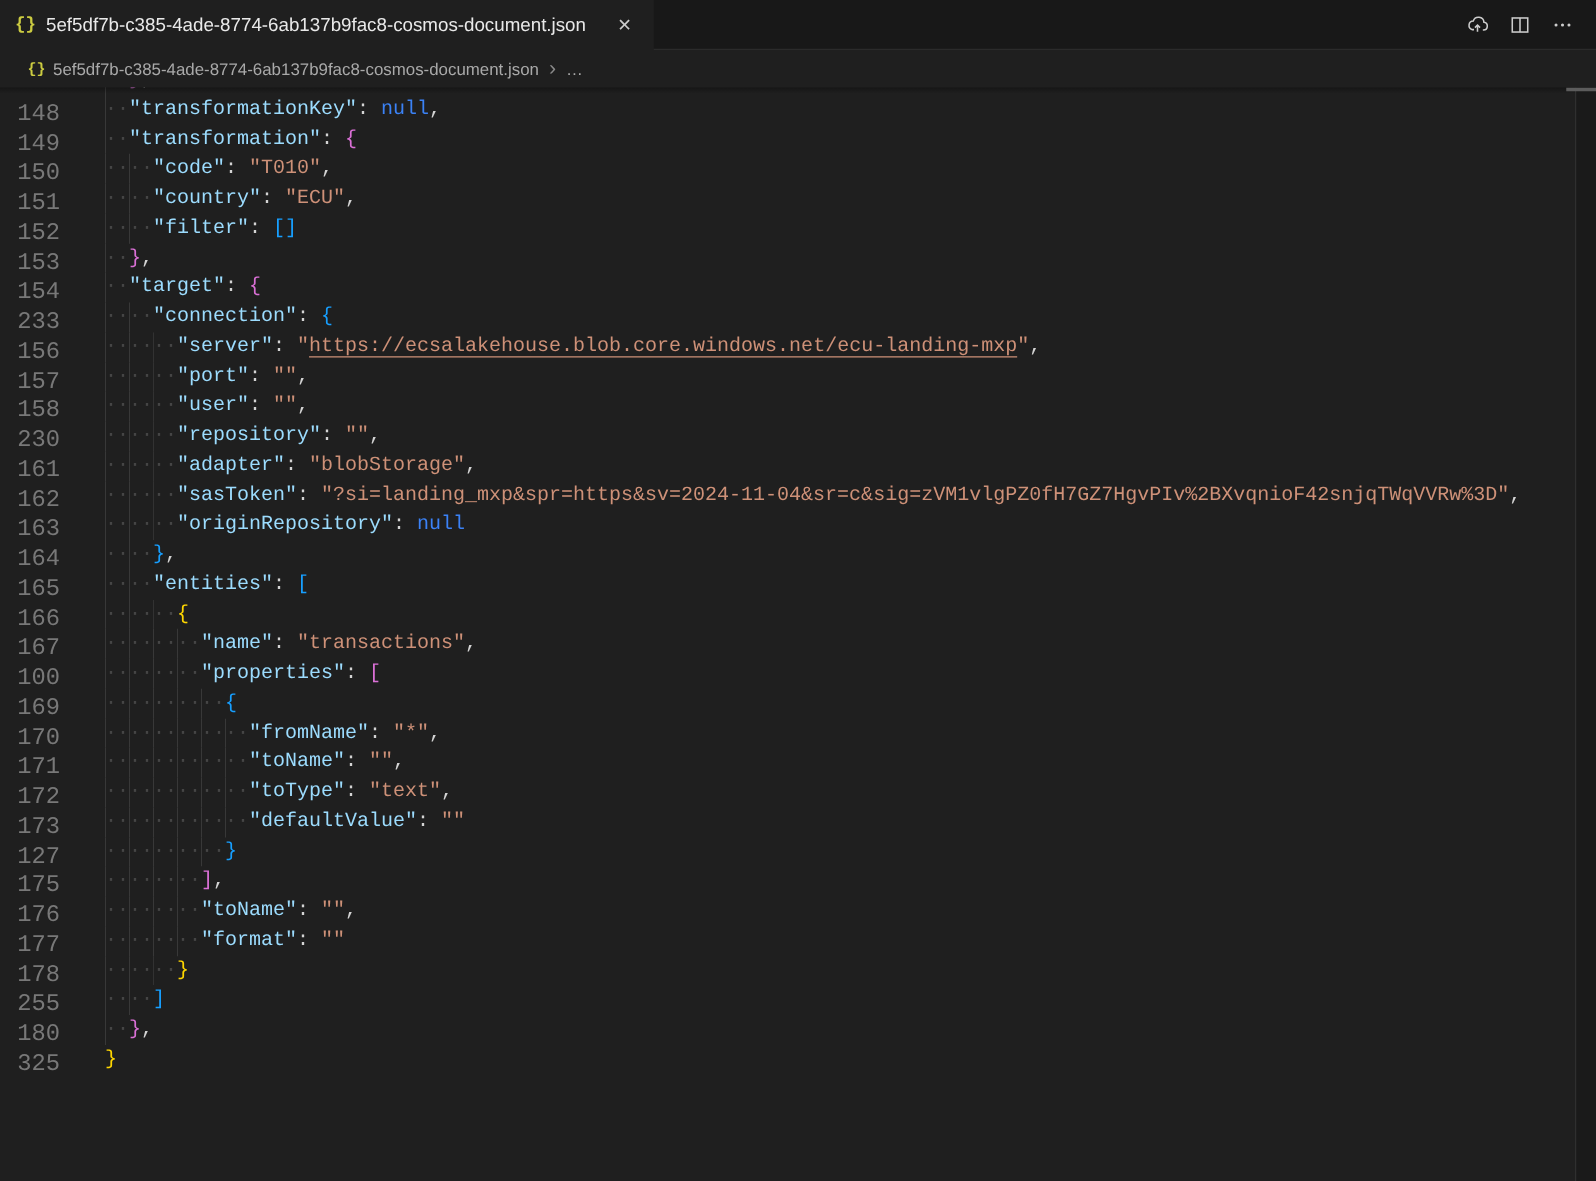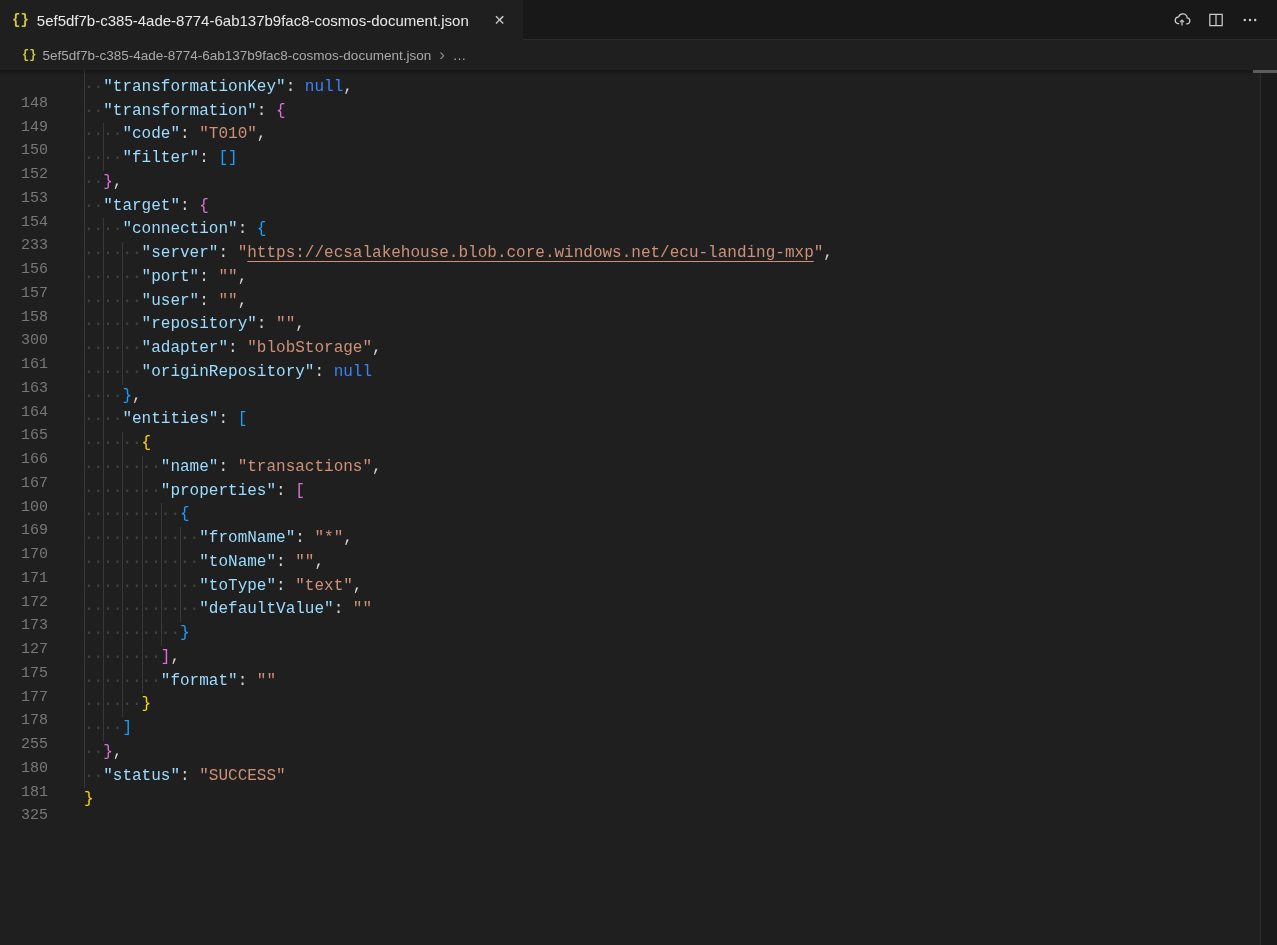--- a/index.html
+++ b/index.html
@@ -28,22 +28,22 @@
   .bc-chevron { color:#8a8a8a; font-size:17px; line-height:1; margin:0 2px; transform:translateY(-1px); }
   .bc-more { color:#a9a9a9; font-size:13.5px; cursor:pointer; }
 
   
   .editor { position:relative; height:875px; background:#1f1f1f; overflow:hidden; cursor:text; }
   .editor::before { content:''; position:absolute; top:0; left:0; right:0; height:5px; z-index:6;
                     background:linear-gradient(rgba(0,0,0,.30), rgba(0,0,0,0)); pointer-events:none; }
   #code-lines { position:absolute; top:-17.8px; left:0; right:17px;
                 font-family:"Liberation Mono","DejaVu Sans Mono",monospace; font-size:16px; }
   .cl { position:relative; height:23.76px; line-height:23.76px; white-space:pre; }
-  .lnum { position:absolute; left:0; top:16px; width:48px; text-align:right; color:#787878;
-          font-size:15px; }
+  .lnum { position:absolute; left:0; top:4px; width:48px; text-align:right; color:#787878;
+          font-size:19px; }
   .guides { position:absolute; left:84px; top:0; height:100%;
             background:repeating-linear-gradient(to right, #383838 0 1px, transparent 1px 19.2px); }
   .ct { position:absolute; left:84px; top:0; }
   .ws  { color:#454545; }
   .t-k { color:#9cdcfe; }
   .t-p { color:#d4d4d4; }
   .t-s { color:#ce9178; }
   .t-n { color:#3b82f6; }
   .t-b1 { color:#ffd700; }
   .t-b2 { color:#da70d6; }
@@ -94,44 +94,46 @@
   <span class="bc-chevron">›</span>
   <span class="bc-more">…</span>
 </div>
 
 <div class="editor">
   <div id="code-lines">
       <div class="cl"><div class="guides" style="width: 1px;"></div><span class="lnum"></span><span class="ct"><span class="ws">··</span><span class="t-b2">}</span><span class="t-p">,</span></span></div>
       <div class="cl"><div class="guides" style="width: 1px;"></div><span class="lnum">148</span><span class="ct"><span class="ws">··</span><span class="t-k">"transformationKey"</span><span class="t-p">: </span><span class="t-n">null</span><span class="t-p">,</span></span></div>
       <div class="cl"><div class="guides" style="width: 1px;"></div><span class="lnum">149</span><span class="ct"><span class="ws">··</span><span class="t-k">"transformation"</span><span class="t-p">: </span><span class="t-b2">{</span></span></div>
       <div class="cl"><div class="guides" style="width: 20.2px;"></div><span class="lnum">150</span><span class="ct"><span class="ws">····</span><span class="t-k">"code"</span><span class="t-p">: </span><span class="t-s">"T010"</span><span class="t-p">,</span></span></div>
+      <div class="cl"><div class="guides" style="width: 20.2px;"></div><span class="lnum">151</span><span class="ct"><span class="ws">····</span><span class="t-k">"country"</span><span class="t-p">: </span><span class="t-s">"ECU"</span><span class="t-p">,</span></span></div>
       <div class="cl"><div class="guides" style="width: 20.2px;"></div><span class="lnum">152</span><span class="ct"><span class="ws">····</span><span class="t-k">"filter"</span><span class="t-p">: </span><span class="t-b3">[]</span></span></div>
       <div class="cl"><div class="guides" style="width: 1px;"></div><span class="lnum">153</span><span class="ct"><span class="ws">··</span><span class="t-b2">}</span><span class="t-p">,</span></span></div>
       <div class="cl"><div class="guides" style="width: 1px;"></div><span class="lnum">154</span><span class="ct"><span class="ws">··</span><span class="t-k">"target"</span><span class="t-p">: </span><span class="t-b2">{</span></span></div>
       <div class="cl"><div class="guides" style="width: 20.2px;"></div><span class="lnum">233</span><span class="ct"><span class="ws">····</span><span class="t-k">"connection"</span><span class="t-p">: </span><span class="t-b3">{</span></span></div>
       <div class="cl"><div class="guides" style="width: 39.4px;"></div><span class="lnum">156</span><span class="ct"><span class="ws">······</span><span class="t-k">"server"</span><span class="t-p">: </span><span class="t-s">"</span><span class="t-u">https://ecsalakehouse.blob.core.windows.net/ecu-landing-mxp</span><span class="t-s">"</span><span class="t-p">,</span></span></div>
       <div class="cl"><div class="guides" style="width: 39.4px;"></div><span class="lnum">157</span><span class="ct"><span class="ws">······</span><span class="t-k">"port"</span><span class="t-p">: </span><span class="t-s">""</span><span class="t-p">,</span></span></div>
       <div class="cl"><div class="guides" style="width: 39.4px;"></div><span class="lnum">158</span><span class="ct"><span class="ws">······</span><span class="t-k">"user"</span><span class="t-p">: </span><span class="t-s">""</span><span class="t-p">,</span></span></div>
-      <div class="cl"><div class="guides" style="width: 39.4px;"></div><span class="lnum">300</span><span class="ct"><span class="ws">······</span><span class="t-k">"repository"</span><span class="t-p">: </span><span class="t-s">""</span><span class="t-p">,</span></span></div>
+      <div class="cl"><div class="guides" style="width: 39.4px;"></div><span class="lnum">230</span><span class="ct"><span class="ws">······</span><span class="t-k">"repository"</span><span class="t-p">: </span><span class="t-s">""</span><span class="t-p">,</span></span></div>
       <div class="cl"><div class="guides" style="width: 39.4px;"></div><span class="lnum">161</span><span class="ct"><span class="ws">······</span><span class="t-k">"adapter"</span><span class="t-p">: </span><span class="t-s">"blobStorage"</span><span class="t-p">,</span></span></div>
+      <div class="cl"><div class="guides" style="width: 39.4px;"></div><span class="lnum">162</span><span class="ct"><span class="ws">······</span><span class="t-k">"sasToken"</span><span class="t-p">: </span><span class="t-s">"?si=landing_mxp&amp;spr=https&amp;sv=2024-11-04&amp;sr=c&amp;sig=zVM1vlgPZ0fH7GZ7HgvPIv%2BXvqnioF42snjqTWqVVRw%3D"</span><span class="t-p">,</span></span></div>
       <div class="cl"><div class="guides" style="width: 39.4px;"></div><span class="lnum">163</span><span class="ct"><span class="ws">······</span><span class="t-k">"originRepository"</span><span class="t-p">: </span><span class="t-n">null</span></span></div>
       <div class="cl"><div class="guides" style="width: 20.2px;"></div><span class="lnum">164</span><span class="ct"><span class="ws">····</span><span class="t-b3">}</span><span class="t-p">,</span></span></div>
       <div class="cl"><div class="guides" style="width: 20.2px;"></div><span class="lnum">165</span><span class="ct"><span class="ws">····</span><span class="t-k">"entities"</span><span class="t-p">: </span><span class="t-b3">[</span></span></div>
       <div class="cl"><div class="guides" style="width: 39.4px;"></div><span class="lnum">166</span><span class="ct"><span class="ws">······</span><span class="t-b1">{</span></span></div>
       <div class="cl"><div class="guides" style="width: 58.6px;"></div><span class="lnum">167</span><span class="ct"><span class="ws">········</span><span class="t-k">"name"</span><span class="t-p">: </span><span class="t-s">"transactions"</span><span class="t-p">,</span></span></div>
       <div class="cl"><div class="guides" style="width: 58.6px;"></div><span class="lnum">100</span><span class="ct"><span class="ws">········</span><span class="t-k">"properties"</span><span class="t-p">: </span><span class="t-b2">[</span></span></div>
       <div class="cl"><div class="guides" style="width: 77.8px;"></div><span class="lnum">169</span><span class="ct"><span class="ws">··········</span><span class="t-b3">{</span></span></div>
       <div class="cl"><div class="guides" style="width: 97px;"></div><span class="lnum">170</span><span class="ct"><span class="ws">············</span><span class="t-k">"fromName"</span><span class="t-p">: </span><span class="t-s">"*"</span><span class="t-p">,</span></span></div>
       <div class="cl"><div class="guides" style="width: 97px;"></div><span class="lnum">171</span><span class="ct"><span class="ws">············</span><span class="t-k">"toName"</span><span class="t-p">: </span><span class="t-s">""</span><span class="t-p">,</span></span></div>
       <div class="cl"><div class="guides" style="width: 97px;"></div><span class="lnum">172</span><span class="ct"><span class="ws">············</span><span class="t-k">"toType"</span><span class="t-p">: </span><span class="t-s">"text"</span><span class="t-p">,</span></span></div>
       <div class="cl"><div class="guides" style="width: 97px;"></div><span class="lnum">173</span><span class="ct"><span class="ws">············</span><span class="t-k">"defaultValue"</span><span class="t-p">: </span><span class="t-s">""</span></span></div>
       <div class="cl"><div class="guides" style="width: 77.8px;"></div><span class="lnum">127</span><span class="ct"><span class="ws">··········</span><span class="t-b3">}</span></span></div>
       <div class="cl"><div class="guides" style="width: 58.6px;"></div><span class="lnum">175</span><span class="ct"><span class="ws">········</span><span class="t-b2">]</span><span class="t-p">,</span></span></div>
+      <div class="cl"><div class="guides" style="width: 58.6px;"></div><span class="lnum">176</span><span class="ct"><span class="ws">········</span><span class="t-k">"toName"</span><span class="t-p">: </span><span class="t-s">""</span><span class="t-p">,</span></span></div>
       <div class="cl"><div class="guides" style="width: 58.6px;"></div><span class="lnum">177</span><span class="ct"><span class="ws">········</span><span class="t-k">"format"</span><span class="t-p">: </span><span class="t-s">""</span></span></div>
       <div class="cl"><div class="guides" style="width: 39.4px;"></div><span class="lnum">178</span><span class="ct"><span class="ws">······</span><span class="t-b1">}</span></span></div>
       <div class="cl"><div class="guides" style="width: 20.2px;"></div><span class="lnum">255</span><span class="ct"><span class="ws">····</span><span class="t-b3">]</span></span></div>
       <div class="cl"><div class="guides" style="width: 1px;"></div><span class="lnum">180</span><span class="ct"><span class="ws">··</span><span class="t-b2">}</span><span class="t-p">,</span></span></div>
-      <div class="cl"><div class="guides" style="width: 1px;"></div><span class="lnum">181</span><span class="ct"><span class="ws">··</span><span class="t-k">"status"</span><span class="t-p">: </span><span class="t-s">"SUCCESS"</span></span></div>
       <div class="cl"><span class="lnum">325</span><span class="ct"><span class="t-b1">}</span></span></div>
     </div>
   <div class="scroll-thumb"></div>
   <div class="scroll-strip"></div>
 </div>
 
 </body></html>

